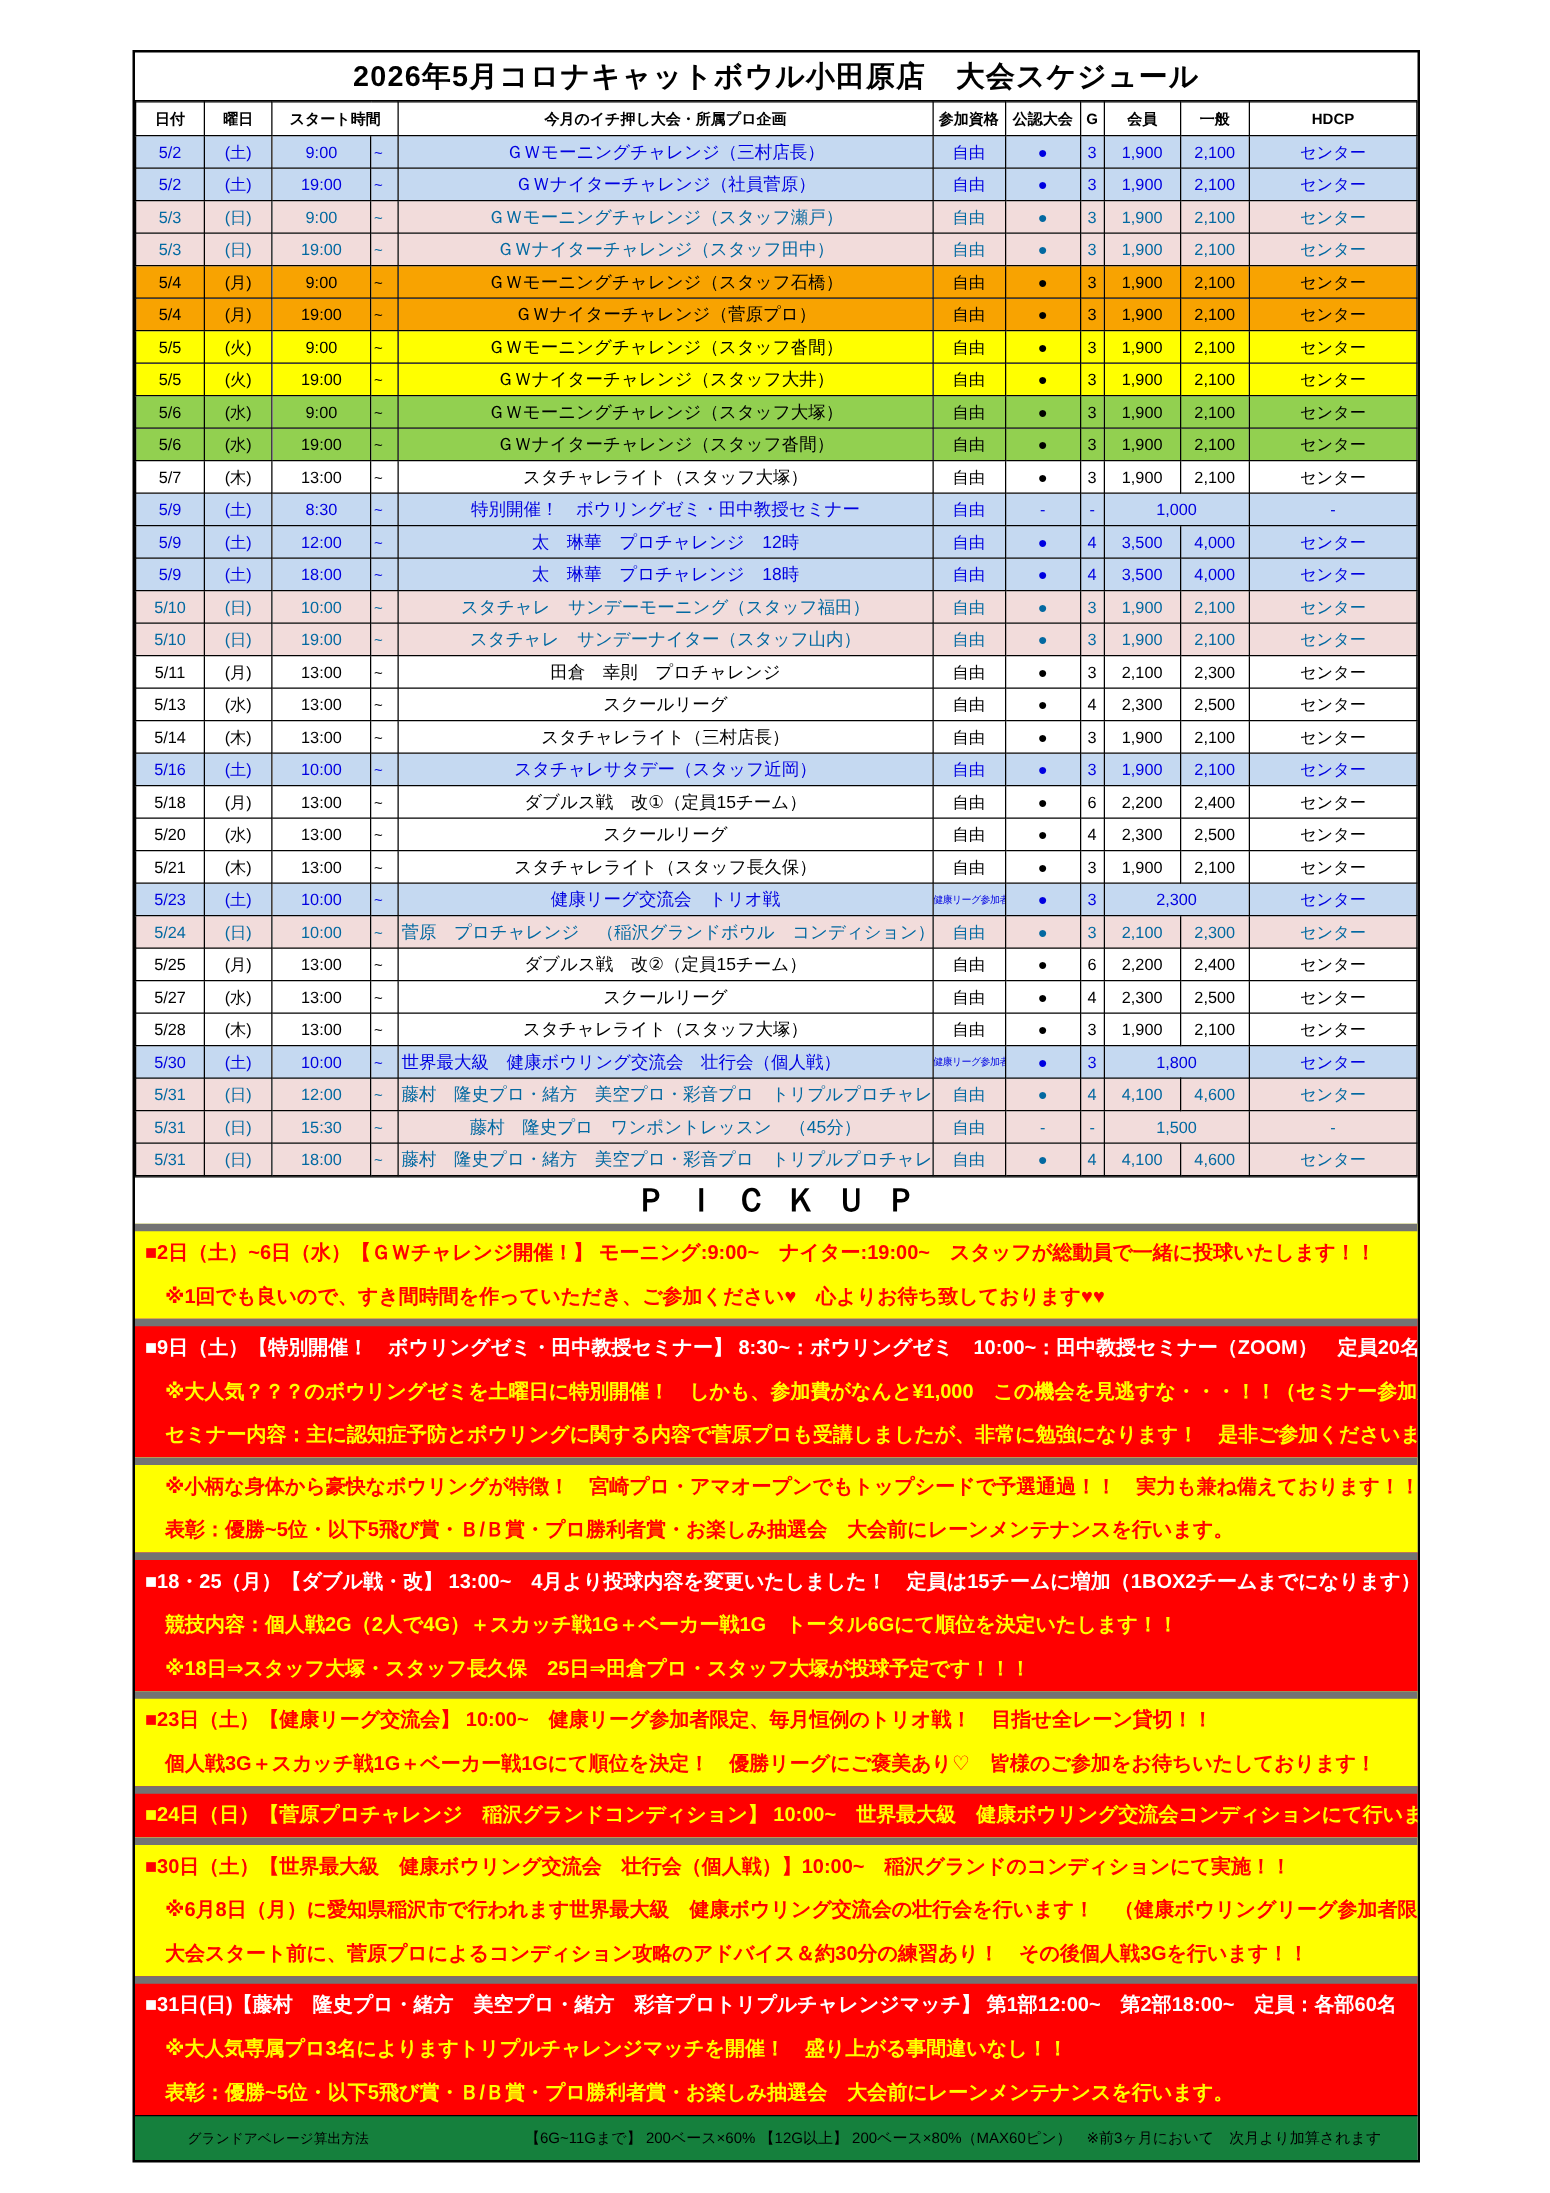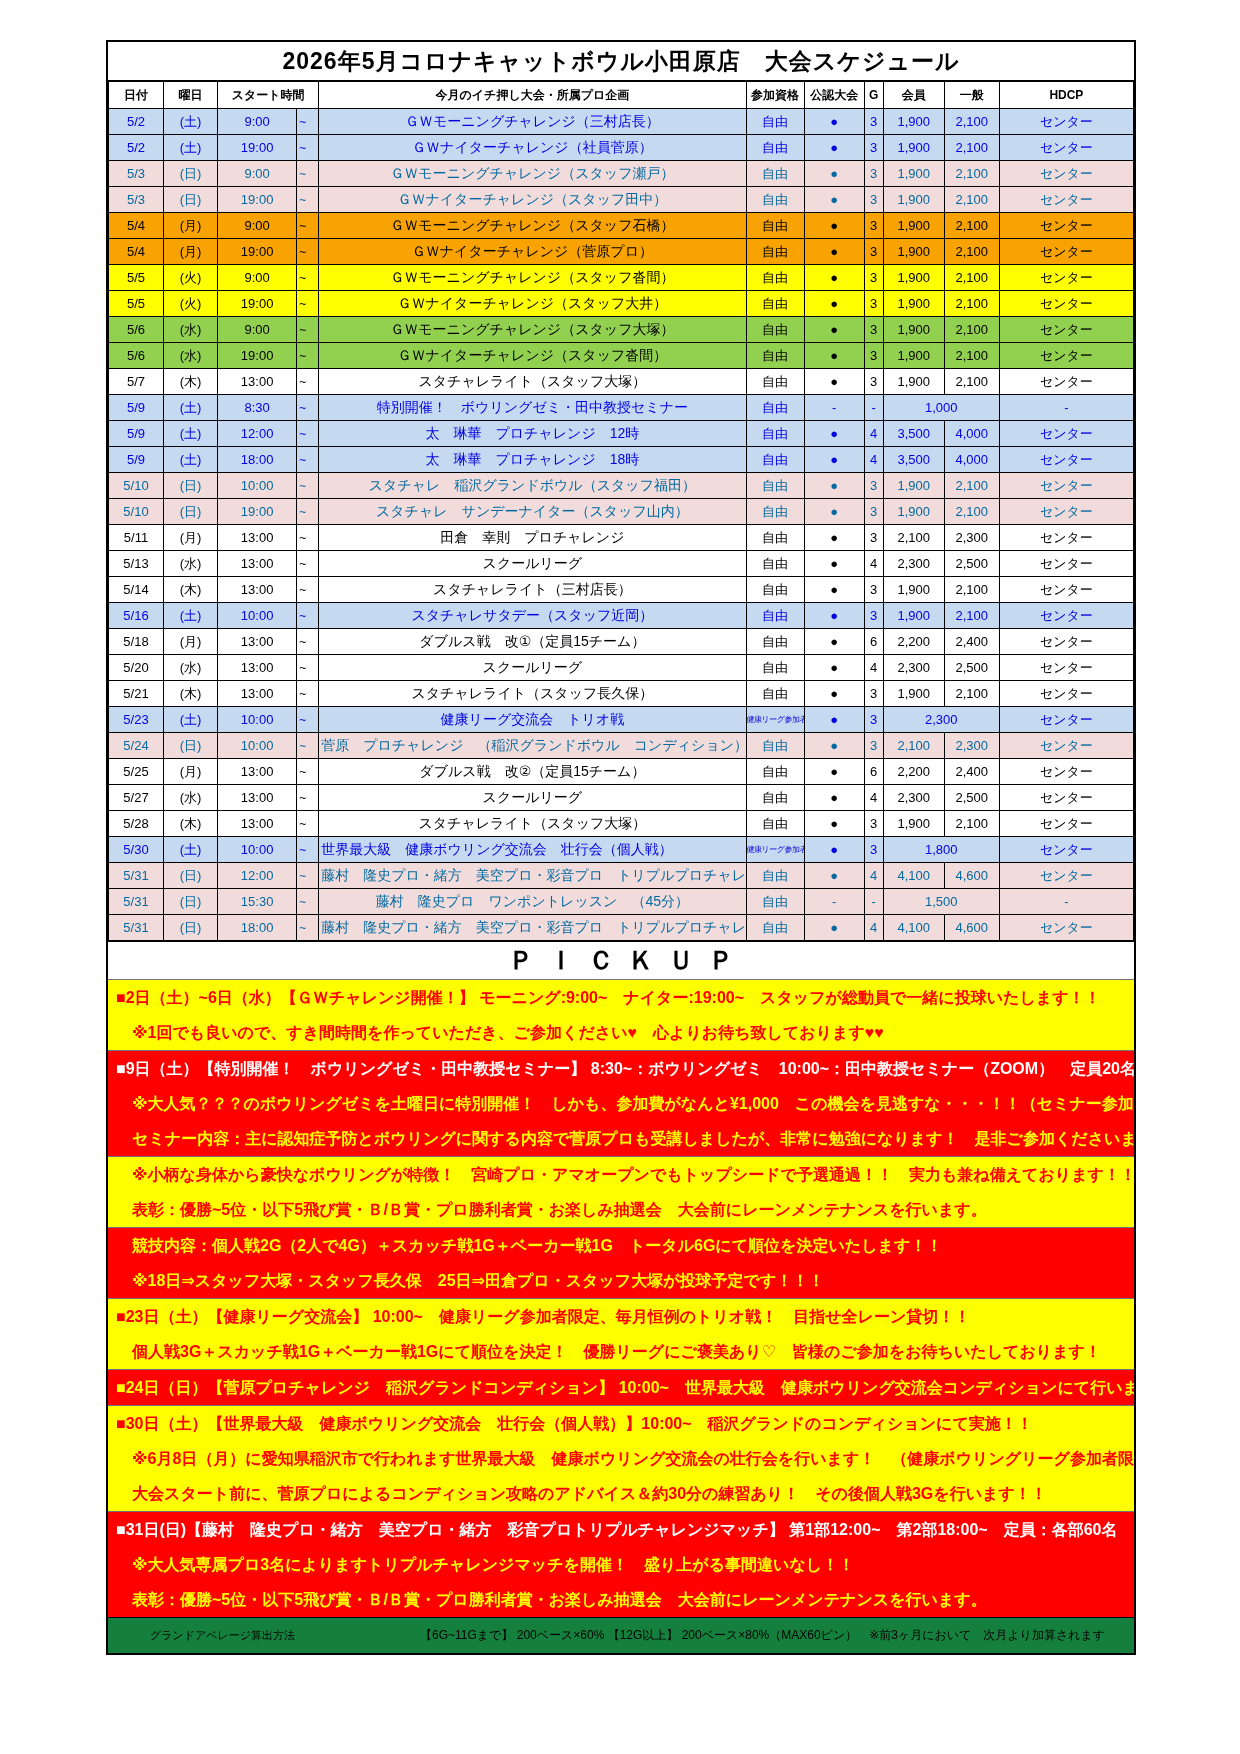--- a/index.html
+++ b/index.html
@@ -17,21 +17,21 @@
   td.left{text-align:left;}
   td.small{font-size:8px;letter-spacing:-0.5px;padding:0;}
   .theme-blue{background:#C5D9F1;color:#0000E0;}
   .theme-pink{background:#F2DCDB;color:#0369a1;margin-top:46px;}
   .theme-orange{background:#F8A301;color:#000;}
   .theme-yellow{background:#FFFF00;color:#000;}
   .theme-green{background:#92D050;color:#000;}
   .theme-white{background:#FFFFFF;color:#000;}
   .pickup-title{height:37px;line-height:37px;text-align:center;font-size:26px;font-weight:bold;
                 letter-spacing:14px;padding-left:14px;color:#000;border-top:1px solid #000;}
-  .block{border-top:1px solid #737373;}
+  .block{border-top:6px solid #737373;}
   .line{height:35px;line-height:35px;font-size:16px;font-weight:bold;
         white-space:nowrap;overflow:hidden;padding-left:8px;}
   .line.indent{padding-left:24px;}
   .bg-yellow{background:#FFFF00;}
   .bg-red{background:#FF0000;}
   .t-red{color:#FF0000;}
   .t-yellow{color:#FFFF00;}
   .t-white{color:#FFFFFF;}
   .footer{border-top:1px solid #000;height:35px;display:flex;align-items:center;background:#15803d;color:#000;}
   .footer .f-label{font-size:11px;padding-left:42px;width:270px;}
@@ -252,21 +252,21 @@
             <td class="">4</td>
             <td class="">3,500</td>
             <td class="">4,000</td>
             <td class="">センター</td>
           </tr>
           <tr class="theme-pink">
             <td class="">5/10</td>
             <td class="">(日)</td>
             <td class="">10:00</td>
             <td class="c-tilde">~</td>
-            <td class="c-event">スタチャレ　稲沢グランドボウル（スタッフ福田）</td>
+            <td class="c-event">スタチャレ　サンデーモーニング（スタッフ福田）</td>
             <td class="">自由</td>
             <td class="">●</td>
             <td class="">3</td>
             <td class="">1,900</td>
             <td class="">2,100</td>
             <td class="">センター</td>
           </tr>
           <tr class="theme-pink">
             <td class="">5/10</td>
             <td class="">(日)</td>
@@ -497,20 +497,21 @@
         <div class="block bg-red">
           <div class="line t-white">■9日（土）【特別開催！　ボウリングゼミ・田中教授セミナー】 8:30~：ボウリングゼミ　10:00~：田中教授セミナー（ZOOM）　定員20名</div>
           <div class="line t-yellow indent">※大人気？？？のボウリングゼミを土曜日に特別開催！　しかも、参加費がなんと¥1,000　この機会を見逃すな・・・！！（セミナー参加必須です♥）</div>
           <div class="line t-yellow indent">セミナー内容：主に認知症予防とボウリングに関する内容で菅原プロも受講しましたが、非常に勉強になります！　是非ご参加くださいませ！！</div>
         </div>
         <div class="block bg-yellow">
           <div class="line t-red indent">※小柄な身体から豪快なボウリングが特徴！　宮崎プロ・アマオープンでもトップシードで予選通過！！　実力も兼ね備えております！！！</div>
           <div class="line t-red indent">表彰：優勝~5位・以下5飛び賞・Ｂ/Ｂ賞・プロ勝利者賞・お楽しみ抽選会　大会前にレーンメンテナンスを行います。</div>
         </div>
         <div class="block bg-red">
+          <div class="line t-white">■18・25（月）【ダブル戦・改】 13:00~　4月より投球内容を変更いたしました！　定員は15チームに増加（1BOX2チームまでになります）</div>
           <div class="line t-yellow indent">競技内容：個人戦2G（2人で4G）＋スカッチ戦1G＋ベーカー戦1G　トータル6Gにて順位を決定いたします！！</div>
           <div class="line t-yellow indent">※18日⇒スタッフ大塚・スタッフ長久保　25日⇒田倉プロ・スタッフ大塚が投球予定です！！！</div>
         </div>
         <div class="block bg-yellow">
           <div class="line t-red">■23日（土）【健康リーグ交流会】 10:00~　健康リーグ参加者限定、毎月恒例のトリオ戦！　目指せ全レーン貸切！！</div>
           <div class="line t-red indent">個人戦3G＋スカッチ戦1G＋ベーカー戦1Gにて順位を決定！　優勝リーグにご褒美あり♡　皆様のご参加をお待ちいたしております！</div>
         </div>
         <div class="block bg-red">
           <div class="line t-yellow">■24日（日）【菅原プロチャレンジ　稲沢グランドコンディション】 10:00~　世界最大級　健康ボウリング交流会コンディションにて行います！</div>
         </div>

